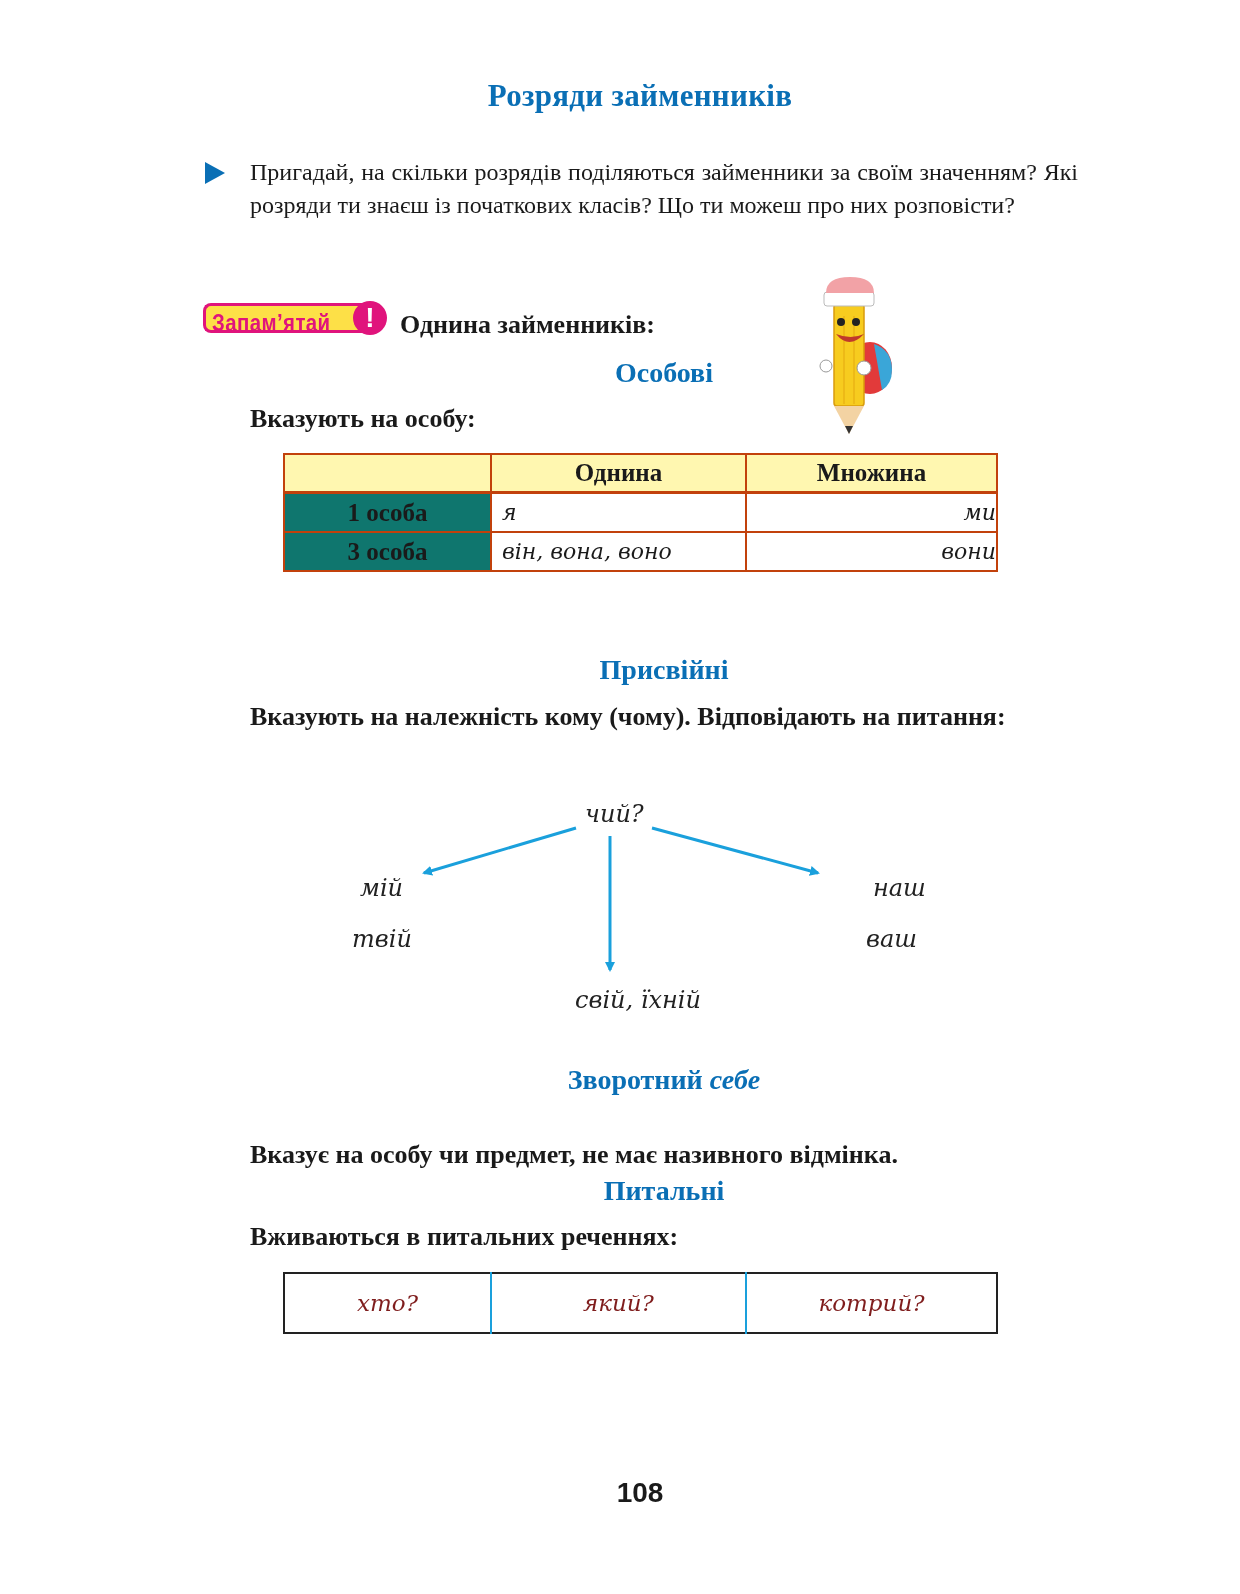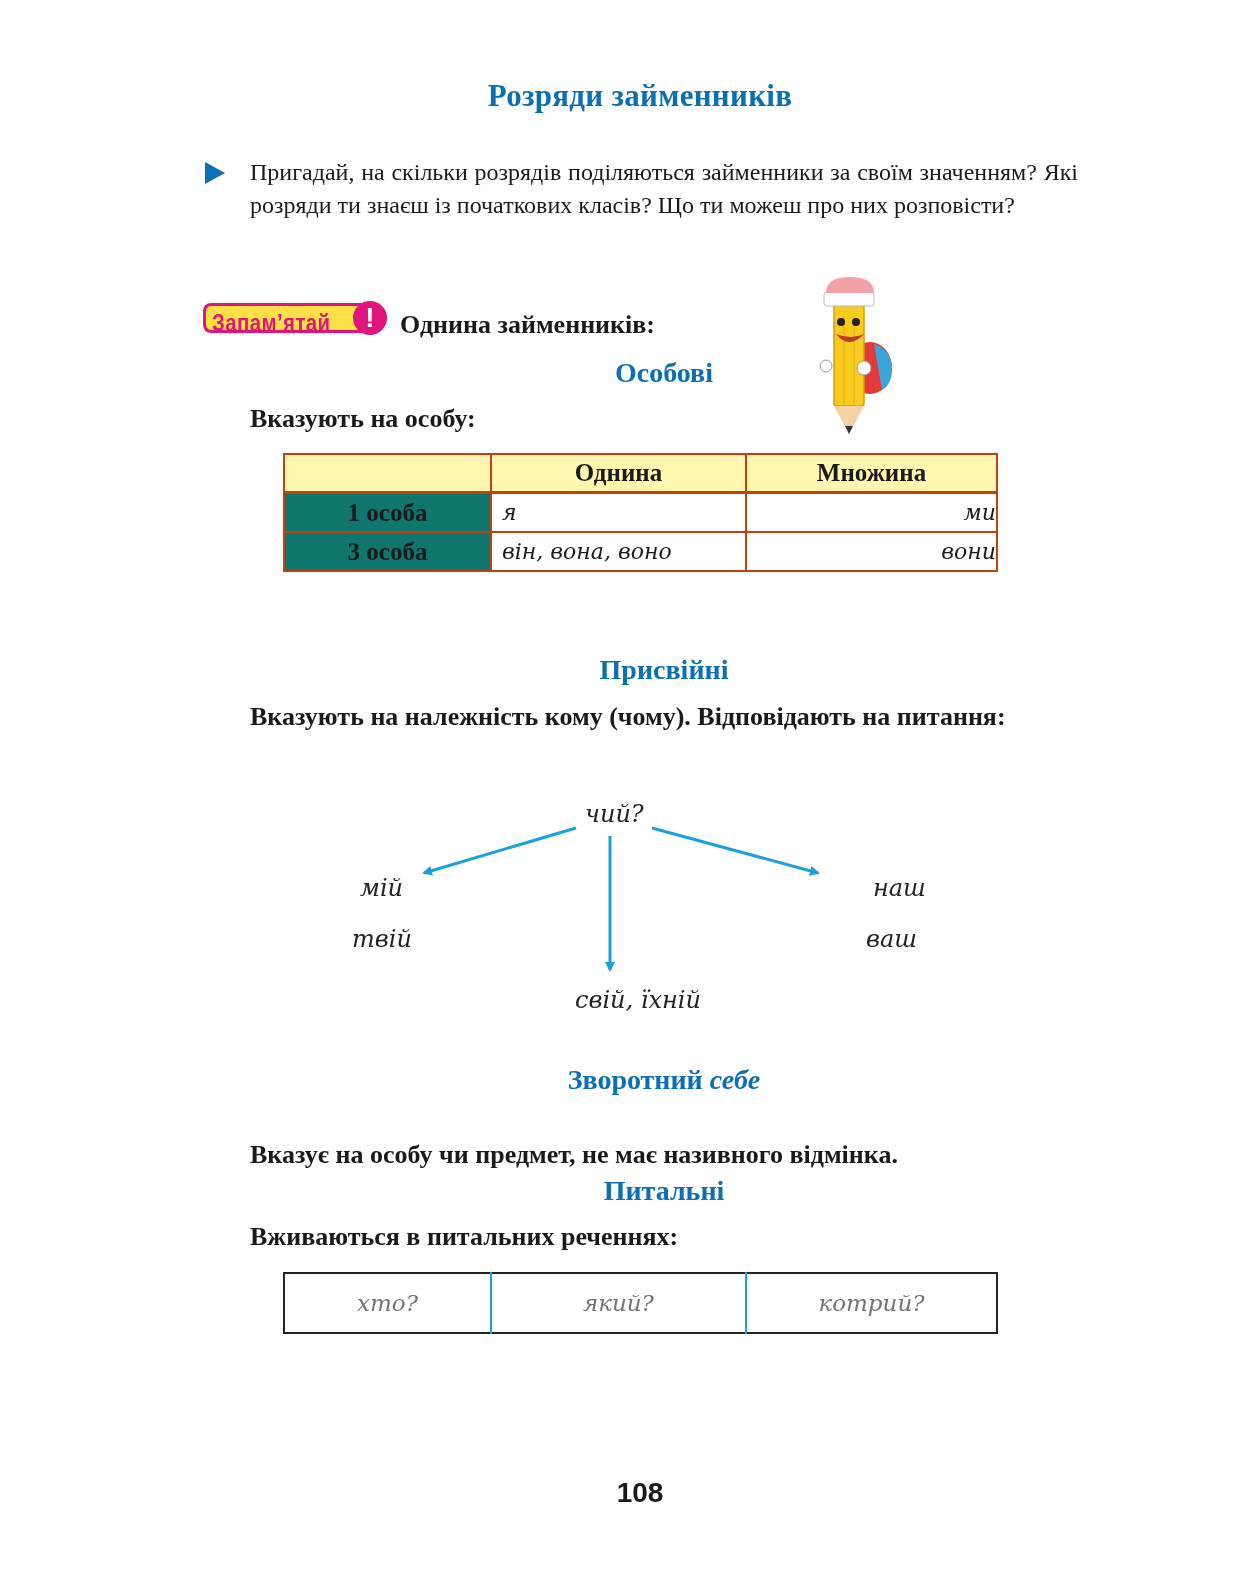--- a/index.html
+++ b/index.html
@@ -27,21 +27,21 @@
   table.persons th { background: #fff7b0; font-weight: bold; text-align: center; }
   table.persons td.rowh { background: #0f766e; font-weight: bold; text-align: center; width: 205px; }
   table.persons td.it { font-style: italic; font-family: "DejaVu Serif", serif; font-size: 22px; }
   table.persons td.left { text-align: left; padding-left: 10px; width: 243px; }
   table.persons td.center { text-align: right; }
   table.persons tr.head th { height: 36px; border-bottom-width: 3px; }
   .diag-word { font-style: italic; font-family: "DejaVu Serif", serif; font-size: 24px; color: #222; }
   table.questions { position: absolute; left: 283px; top: 1272px; border-collapse: collapse; width: 715px; }
   table.questions { border: 2px solid #222; }
   table.questions td { border: 2px solid #1aa0dc; height: 58px; text-align: center; font-style: italic;
-        font-family: "DejaVu Serif", serif; font-size: 23px; color: #737373; padding: 0; }
+        font-family: "DejaVu Serif", serif; font-size: 23px; color: #7f1d1d; padding: 0; }
   table.questions tr:first-child td { border-top: none; }
   table.questions tr:last-child td { border-bottom: none; }
   table.questions td:first-child { border-left: none; width: 205px; }
   table.questions td:last-child { border-right: none; }
   .page-num { left: 0; width: 1280px; top: 1477px; text-align: center; font-family: "Liberation Sans", sans-serif;
         font-weight: bold; font-size: 28px; }
 </style>
 </head>
 <body>
 

